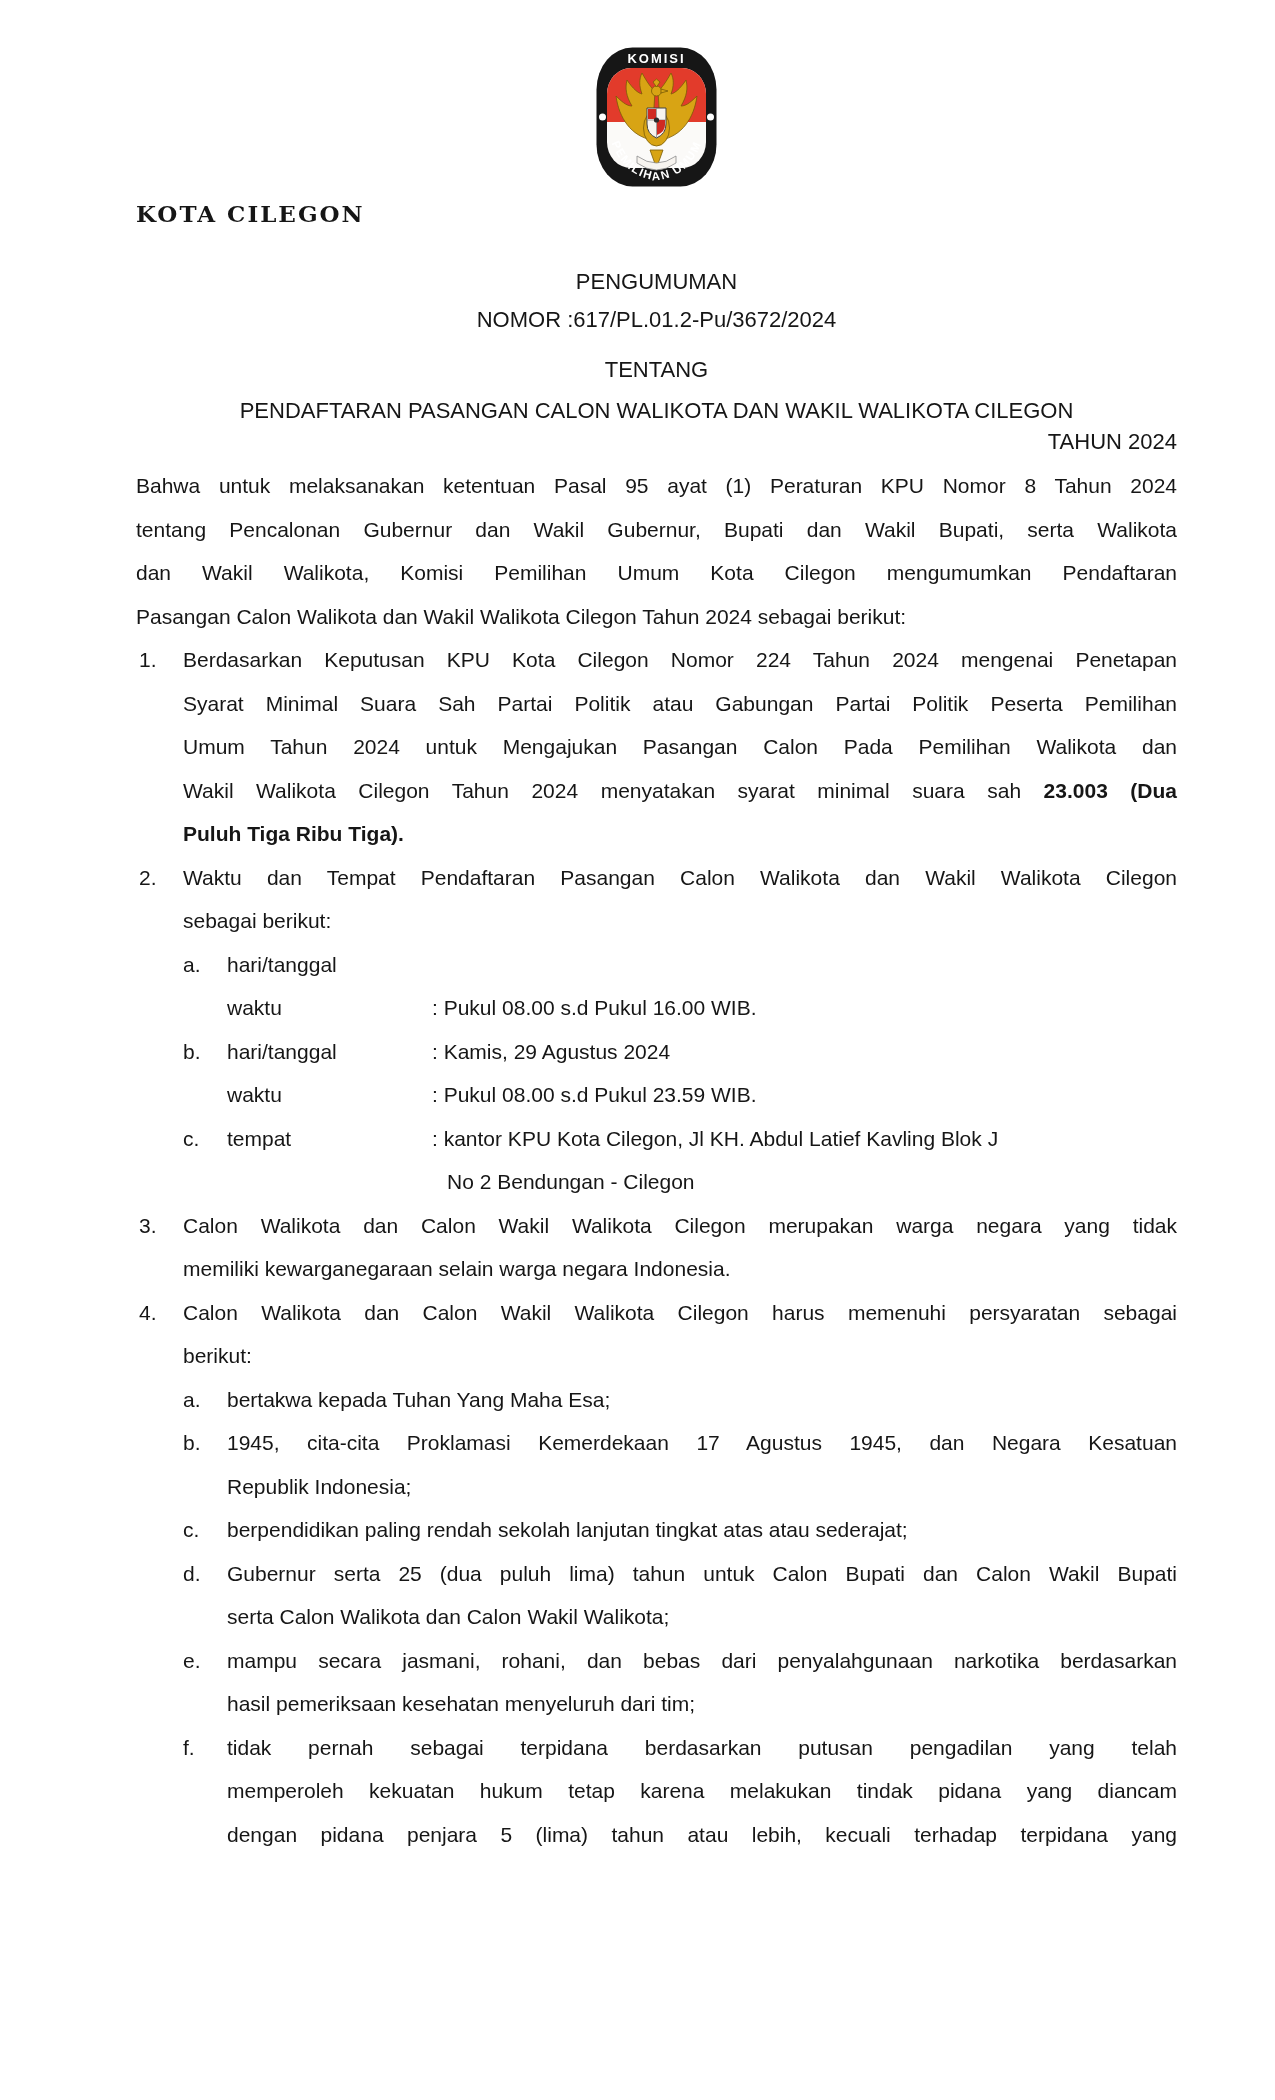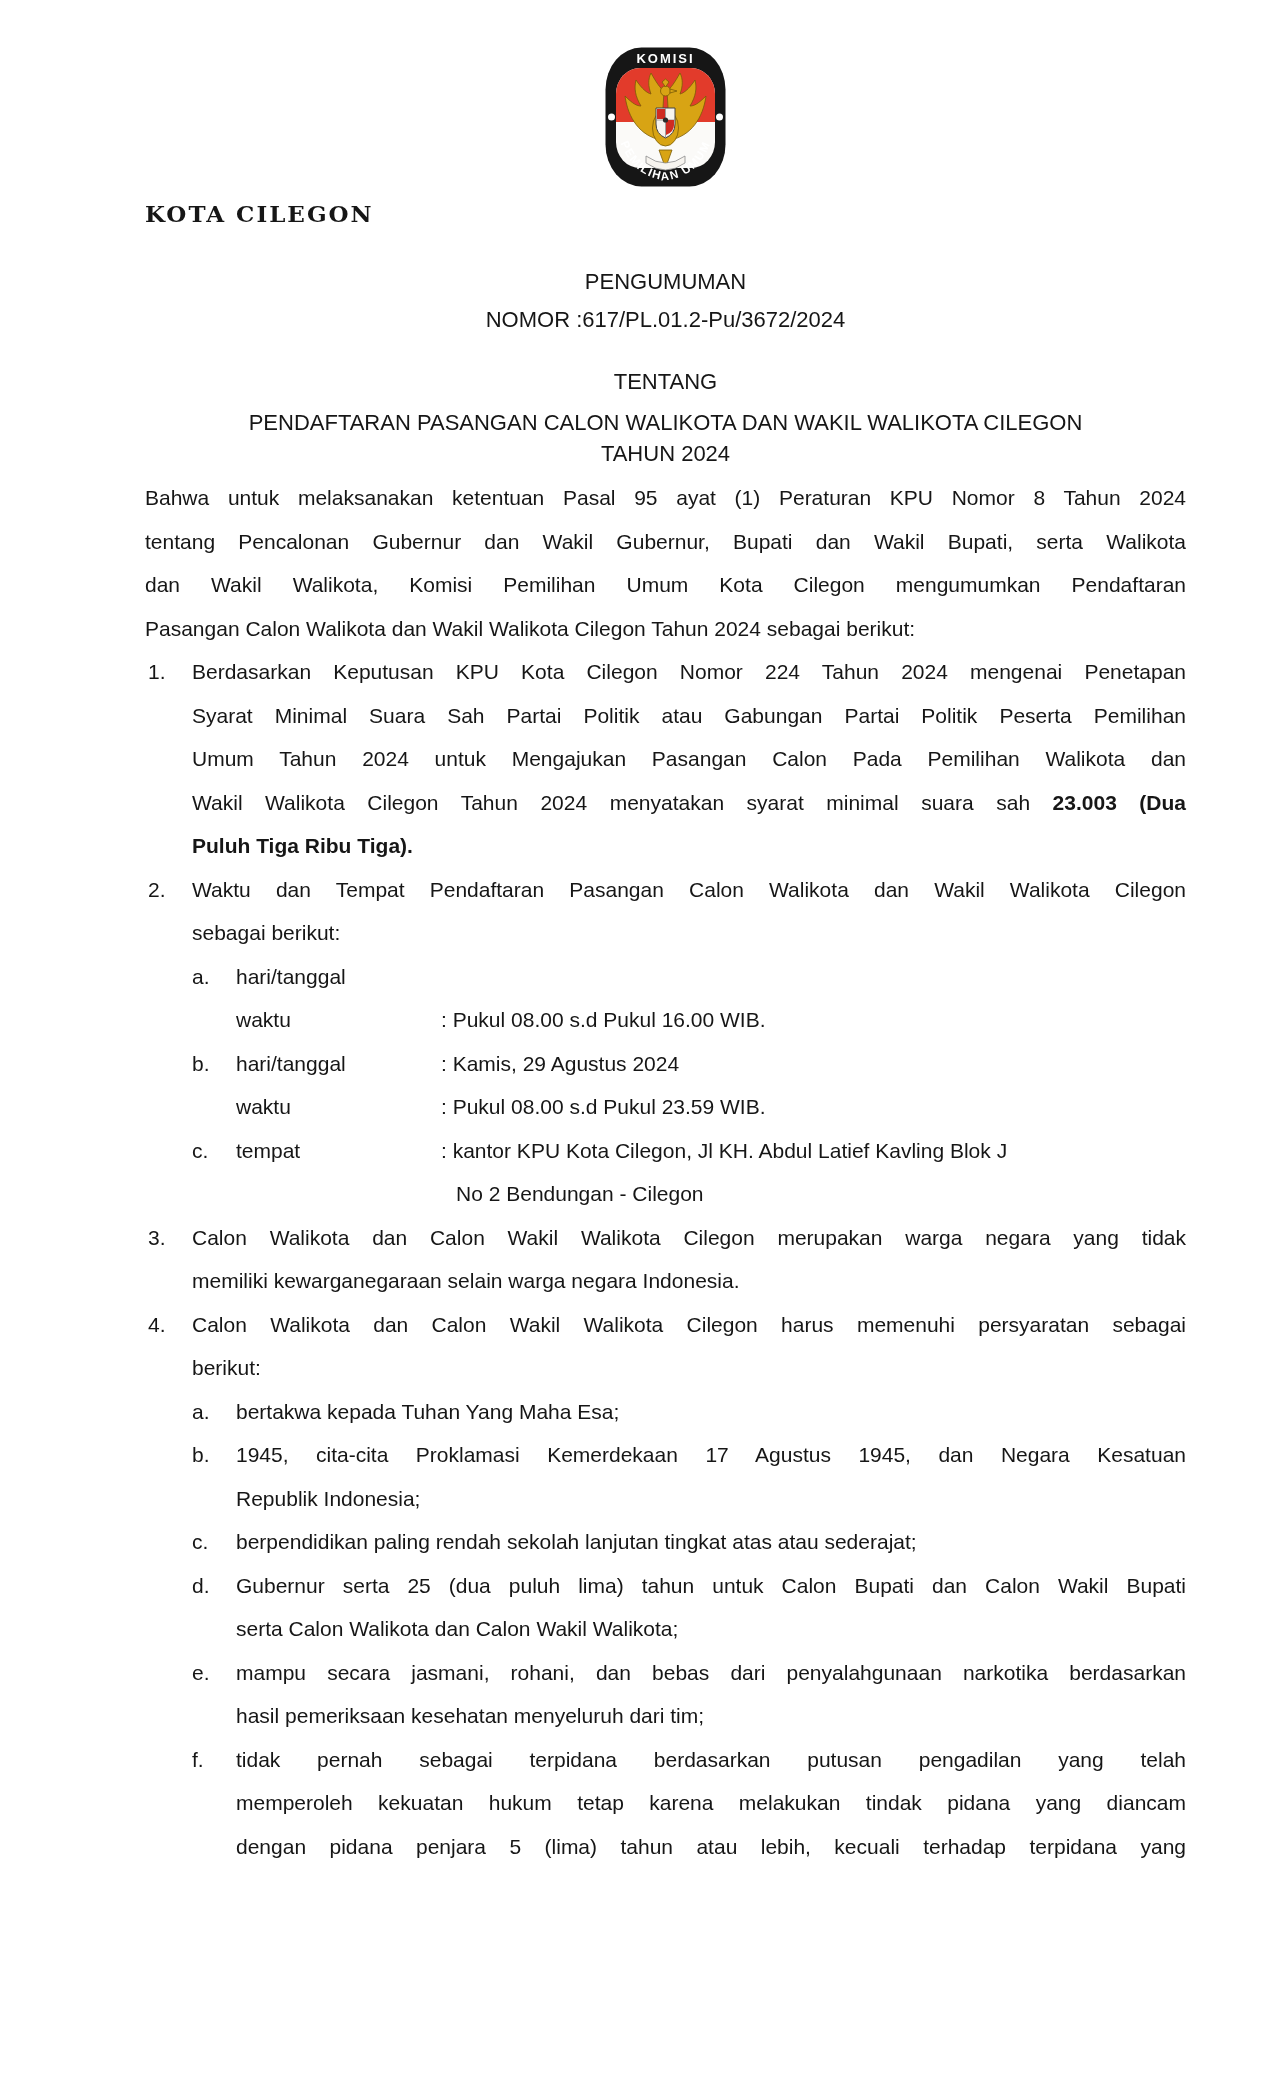--- a/index.html
+++ b/index.html
@@ -1,29 +1,29 @@
 <!DOCTYPE html>
 <html><head>
 <meta charset="utf-8">
 <style>
   html,body{margin:0;padding:0;background:#ffffff;}
   .page{position:relative;width:1275px;height:2100px;background:#ffffff;
         font-family:"Liberation Sans",sans-serif;color:#161616;overflow:hidden;}
-  .sheet{position:absolute;left:145px;top:0;width:1041px;}
+  .sheet{position:absolute;left:136px;top:0;width:1041px;}
 
   
   .logo-wrap{width:123px;height:142px;margin:46px auto 0 auto;}
   .org{text-align:left;font-family:"DejaVu Serif",serif;font-weight:bold;
        font-size:23px;letter-spacing:2px;line-height:23px;margin-top:14px;}
   .h{text-align:center;font-size:22px;line-height:22px;font-weight:normal;}
   .h1{margin-top:46px;}
   .h2{margin-top:16px;}
-  .h3{margin-top:40px;}
+  .h3{margin-top:28px;}
   .h4{margin-top:19px;}
-  .h5{margin-top:9px;}
+  .h5{margin-top:9px;text-align:right;}
 
   
   .content{margin-top:11px;font-size:21px;line-height:43.5px;}
   .ln{white-space:normal;}
   .ln.j{text-align:justify;text-align-last:justify;}
   .b{font-weight:bold;}
   .item{position:relative;padding-left:47px;}
   .num{position:absolute;left:3px;top:0;line-height:43.5px;}
   .srow{display:flex;}
   .scol-letter{flex:0 0 44px;}

